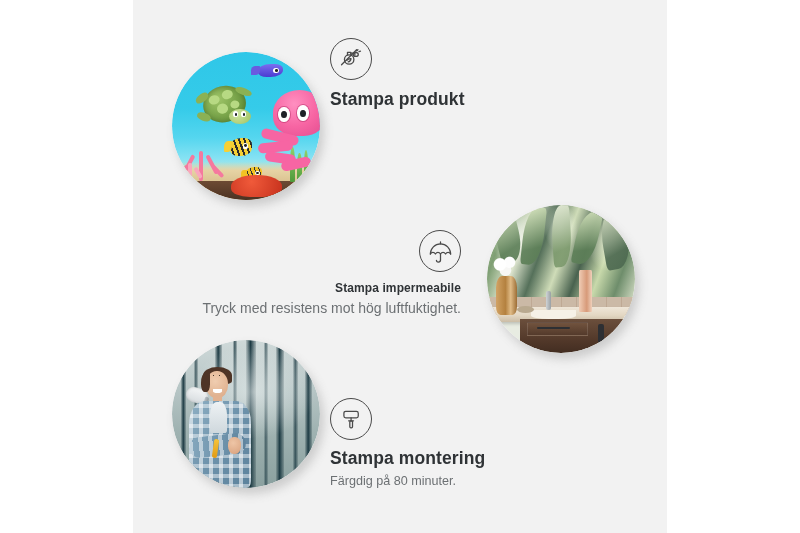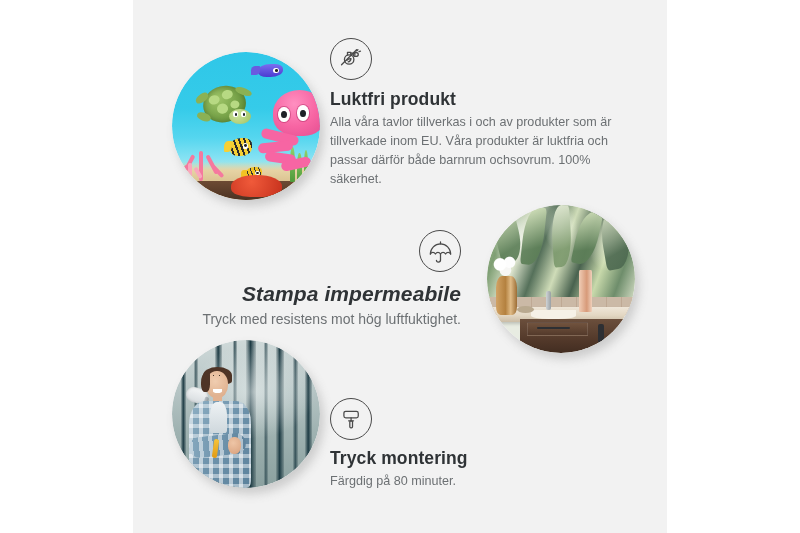--- a/index.html
+++ b/index.html
@@ -324,21 +324,21 @@
   #feature-odourless {
     left: 330px; top: 38px; width: 300px;
     text-align: left;
   }
   
   #feature-waterproof {
     left: 185px; top: 230px; width: 276px;
     text-align: right;
   }
   #feature-waterproof .icon-row { display:flex; justify-content: flex-end; }
-  #feature-waterproof .f-title { font-size: 21px; font-style: italic; }
+  #feature-waterproof .f-title { font-size: 12px; }
   #feature-waterproof .f-body { font-size: 14px; }
   
   #feature-easy-mount {
     left: 330px; top: 398px; width: 290px;
     text-align: left;
   }
   #feature-easy-mount .f-title { margin-top: 8px; }
 </style>
 </head>
 <body>
@@ -488,22 +488,21 @@
           <path d="M21.4 8.6c1.6 0 2.9 1 2.9 2.2s-1.3 2.2-2.9 2.2-2.9-1-2.9-2.2 1.3-2.2 2.9-2.2z"></path>
 
           <path d="M22.6 6.6l1.3-1.2M25.2 7.6l1.6-.6"></path>
 
           <path d="M11.2 17.6c1.3-1.7 3-2.2 4.8-2-.2 2-1.4 3.4-3.2 3.7"></path>
 
           <path d="M5.2 22.6L22.4 5.4"></path>
         </svg>
       </div>
     </div>
-    <div class="f-title">Luktfri produkt</div>
-    <p class="f-body">Alla våra tavlor tillverkas i och av produkter som är tillverkade inom EU. Våra produkter är luktfria och passar därför både barnrum ochsovrum. 100% säkerhet.</p>
+    <div class="f-title">Stampa produkt</div>
   </div>
 
   <div class="feature" id="feature-waterproof">
     <div class="icon-row">
       <div class="icon-circle">
         <svg width="27" height="27" viewBox="0 0 32 32" fill="none" stroke="#4a4a4a" stroke-width="1.5" stroke-linecap="round" stroke-linejoin="round">
 
           <path d="M4 19c0-6.6 5.4-12 12-12s12 5.4 12 12"></path>
 
           <path d="M4 19c1.6-2.6 4.4-2.6 6 0 1.6-2.6 4.4-2.6 6 0 1.6-2.6 4.4-2.6 6 0 1.6-2.6 4.4-2.6 6 0"></path>
@@ -527,17 +526,17 @@
 
           <rect x="7" y="6.5" width="17" height="7.6" rx="2.2"></rect>
 
           <path d="M15.5 14.1v3.4"></path>
           <path d="M12.6 17.5h5.8"></path>
 
           <rect x="14" y="17.5" width="3.2" height="8.4" rx="1.3"></rect>
         </svg>
       </div>
     </div>
-    <div class="f-title">Tryck montering</div>
+    <div class="f-title">Stampa montering</div>
     <p class="f-body">Färgdig på 80 minuter.</p>
   </div>
 
 </div>
 
 </body></html>

